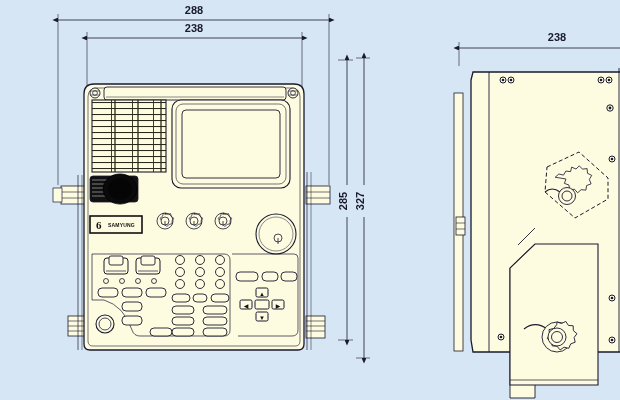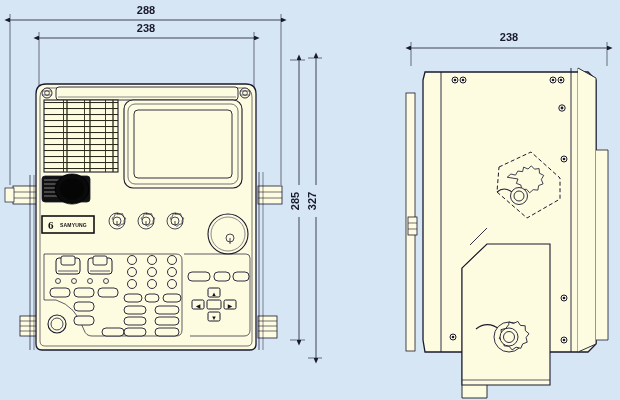--- a/index.html
+++ b/index.html
@@ -3,21 +3,21 @@
 <meta charset="utf-8">
 <style>
   * { margin:0; padding:0; box-sizing:border-box; }
   body {
     width:620px; height:400px;
     background:#d6e6f5;
     font-family:"Liberation Sans", sans-serif;
     overflow:hidden;
     position:relative;
   }
-  #stage { position:absolute; inset:0; }
+  #stage { position:absolute; inset:0;padding-left:48px; }
   svg { display:block; }
   .dimtext {
     font-family:"Liberation Sans", sans-serif;
     font-size:11px;
     font-weight:bold;
     fill:#1a1a2e;
   }
   .dimtext-v {
     font-family:"Liberation Sans", sans-serif;
     font-size:11px;

